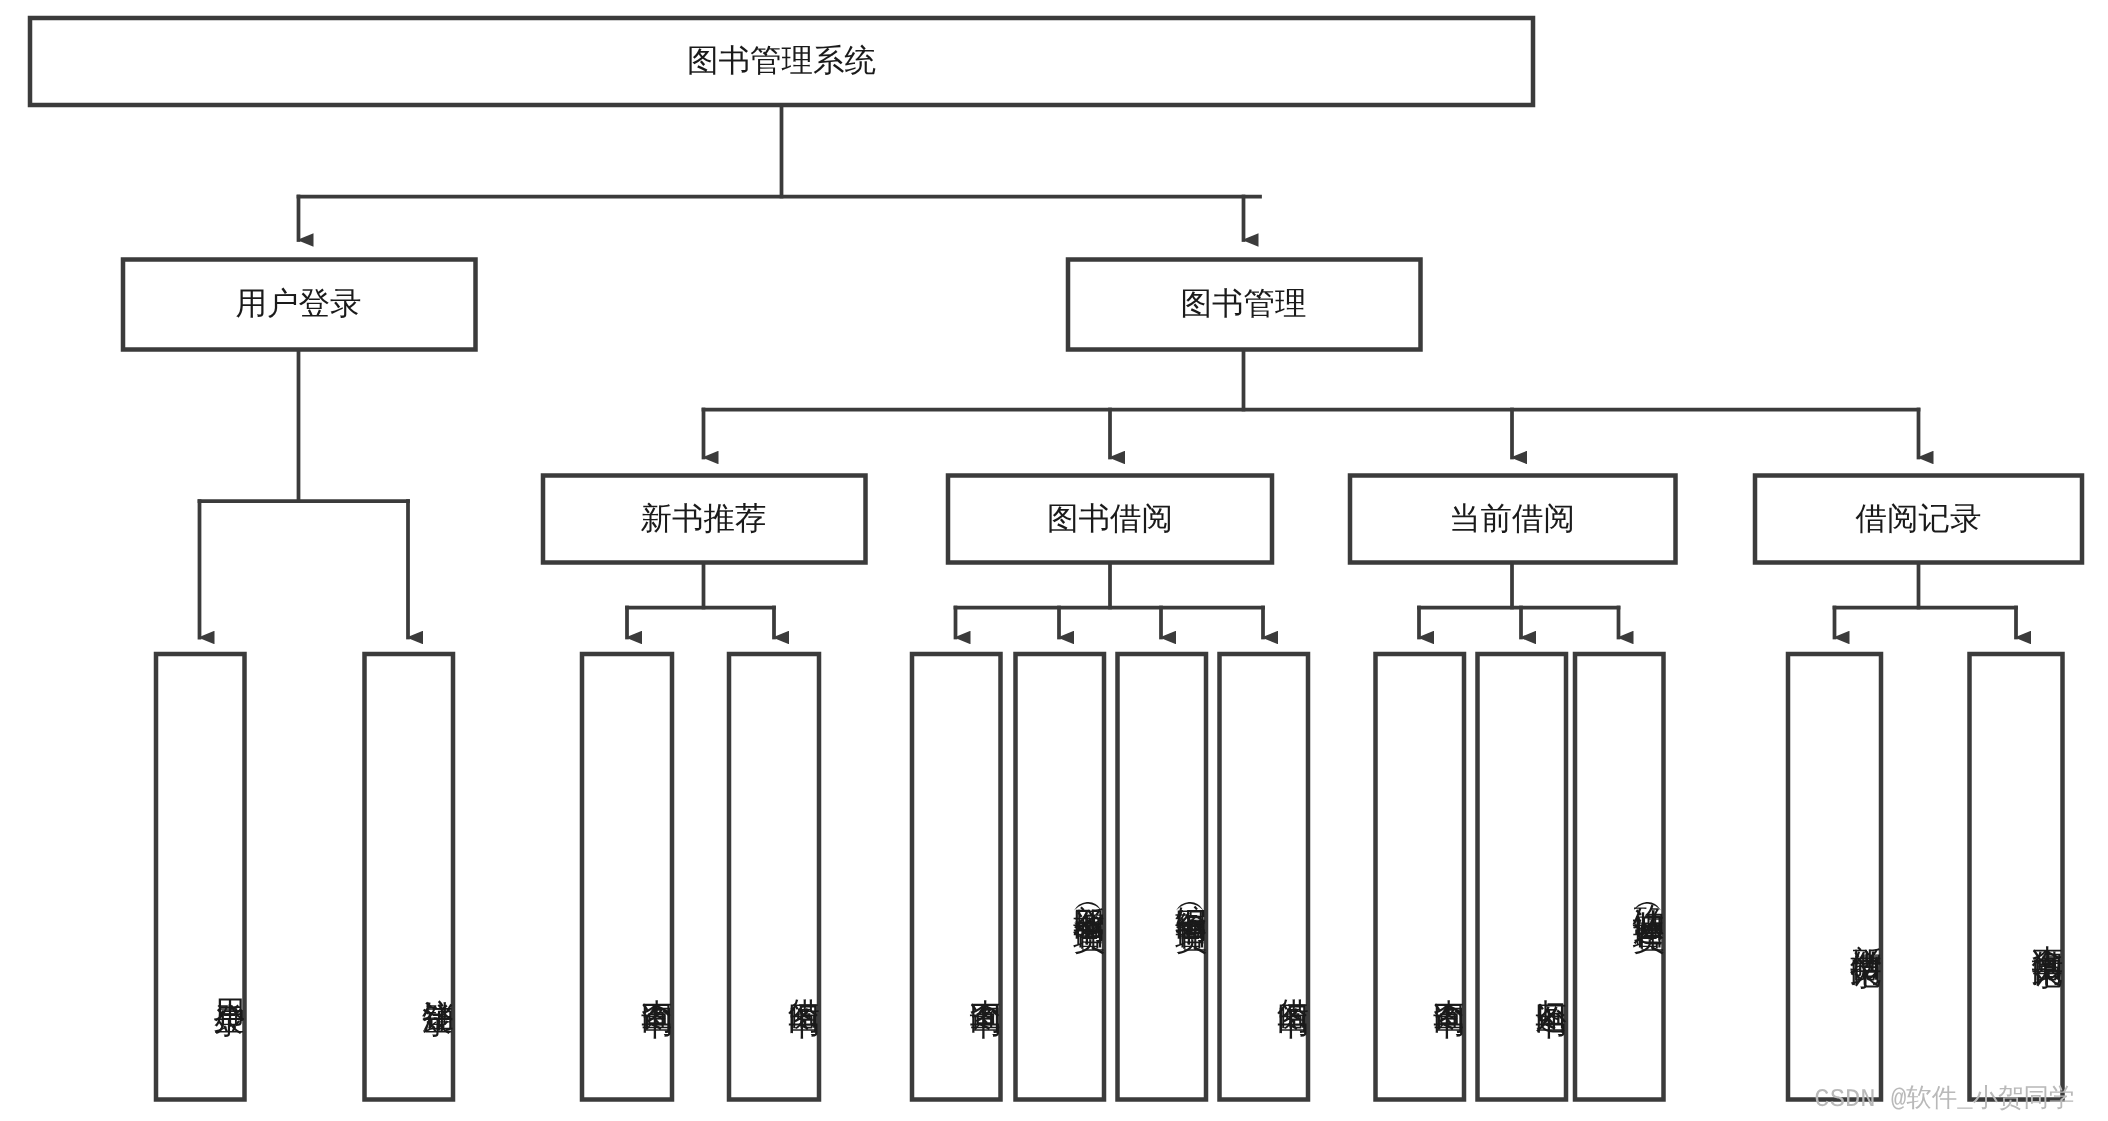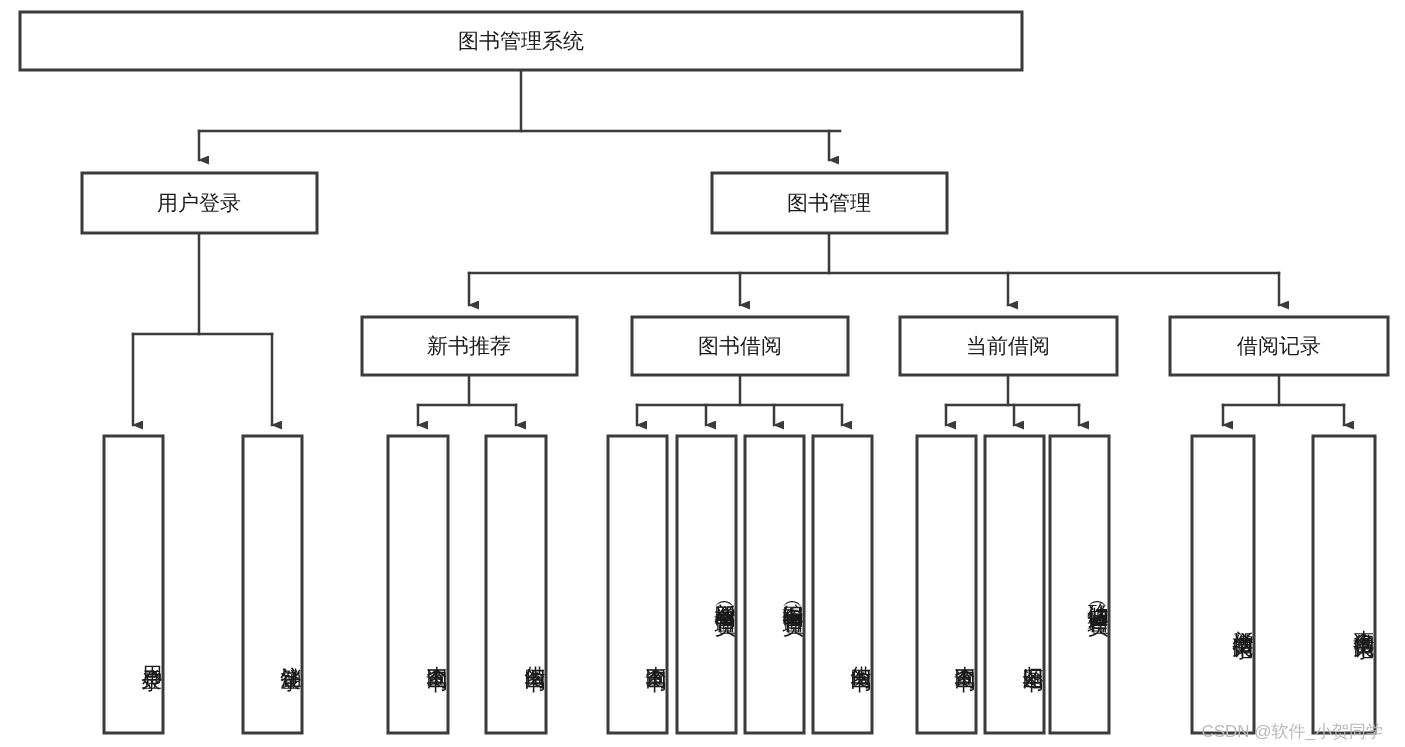--- a/index.html
+++ b/index.html
@@ -56,21 +56,21 @@
     justify-content: center;
     text-align: left;
     white-space: nowrap;
     pointer-events: none;
     user-select: none;
   }
   .watermark {
     position: absolute;
     right: 12px;
     bottom: 4px;
-    font-family: Liberation Sans, sans-serif;
+    font-family: Liberation Mono, monospace;
     font-size: 17px;
     color: #b9b9b9;
     white-space: nowrap;
     user-select: none;
   }
 </style>
 </head>
 <body>
 
 <div id="diagram-root">

